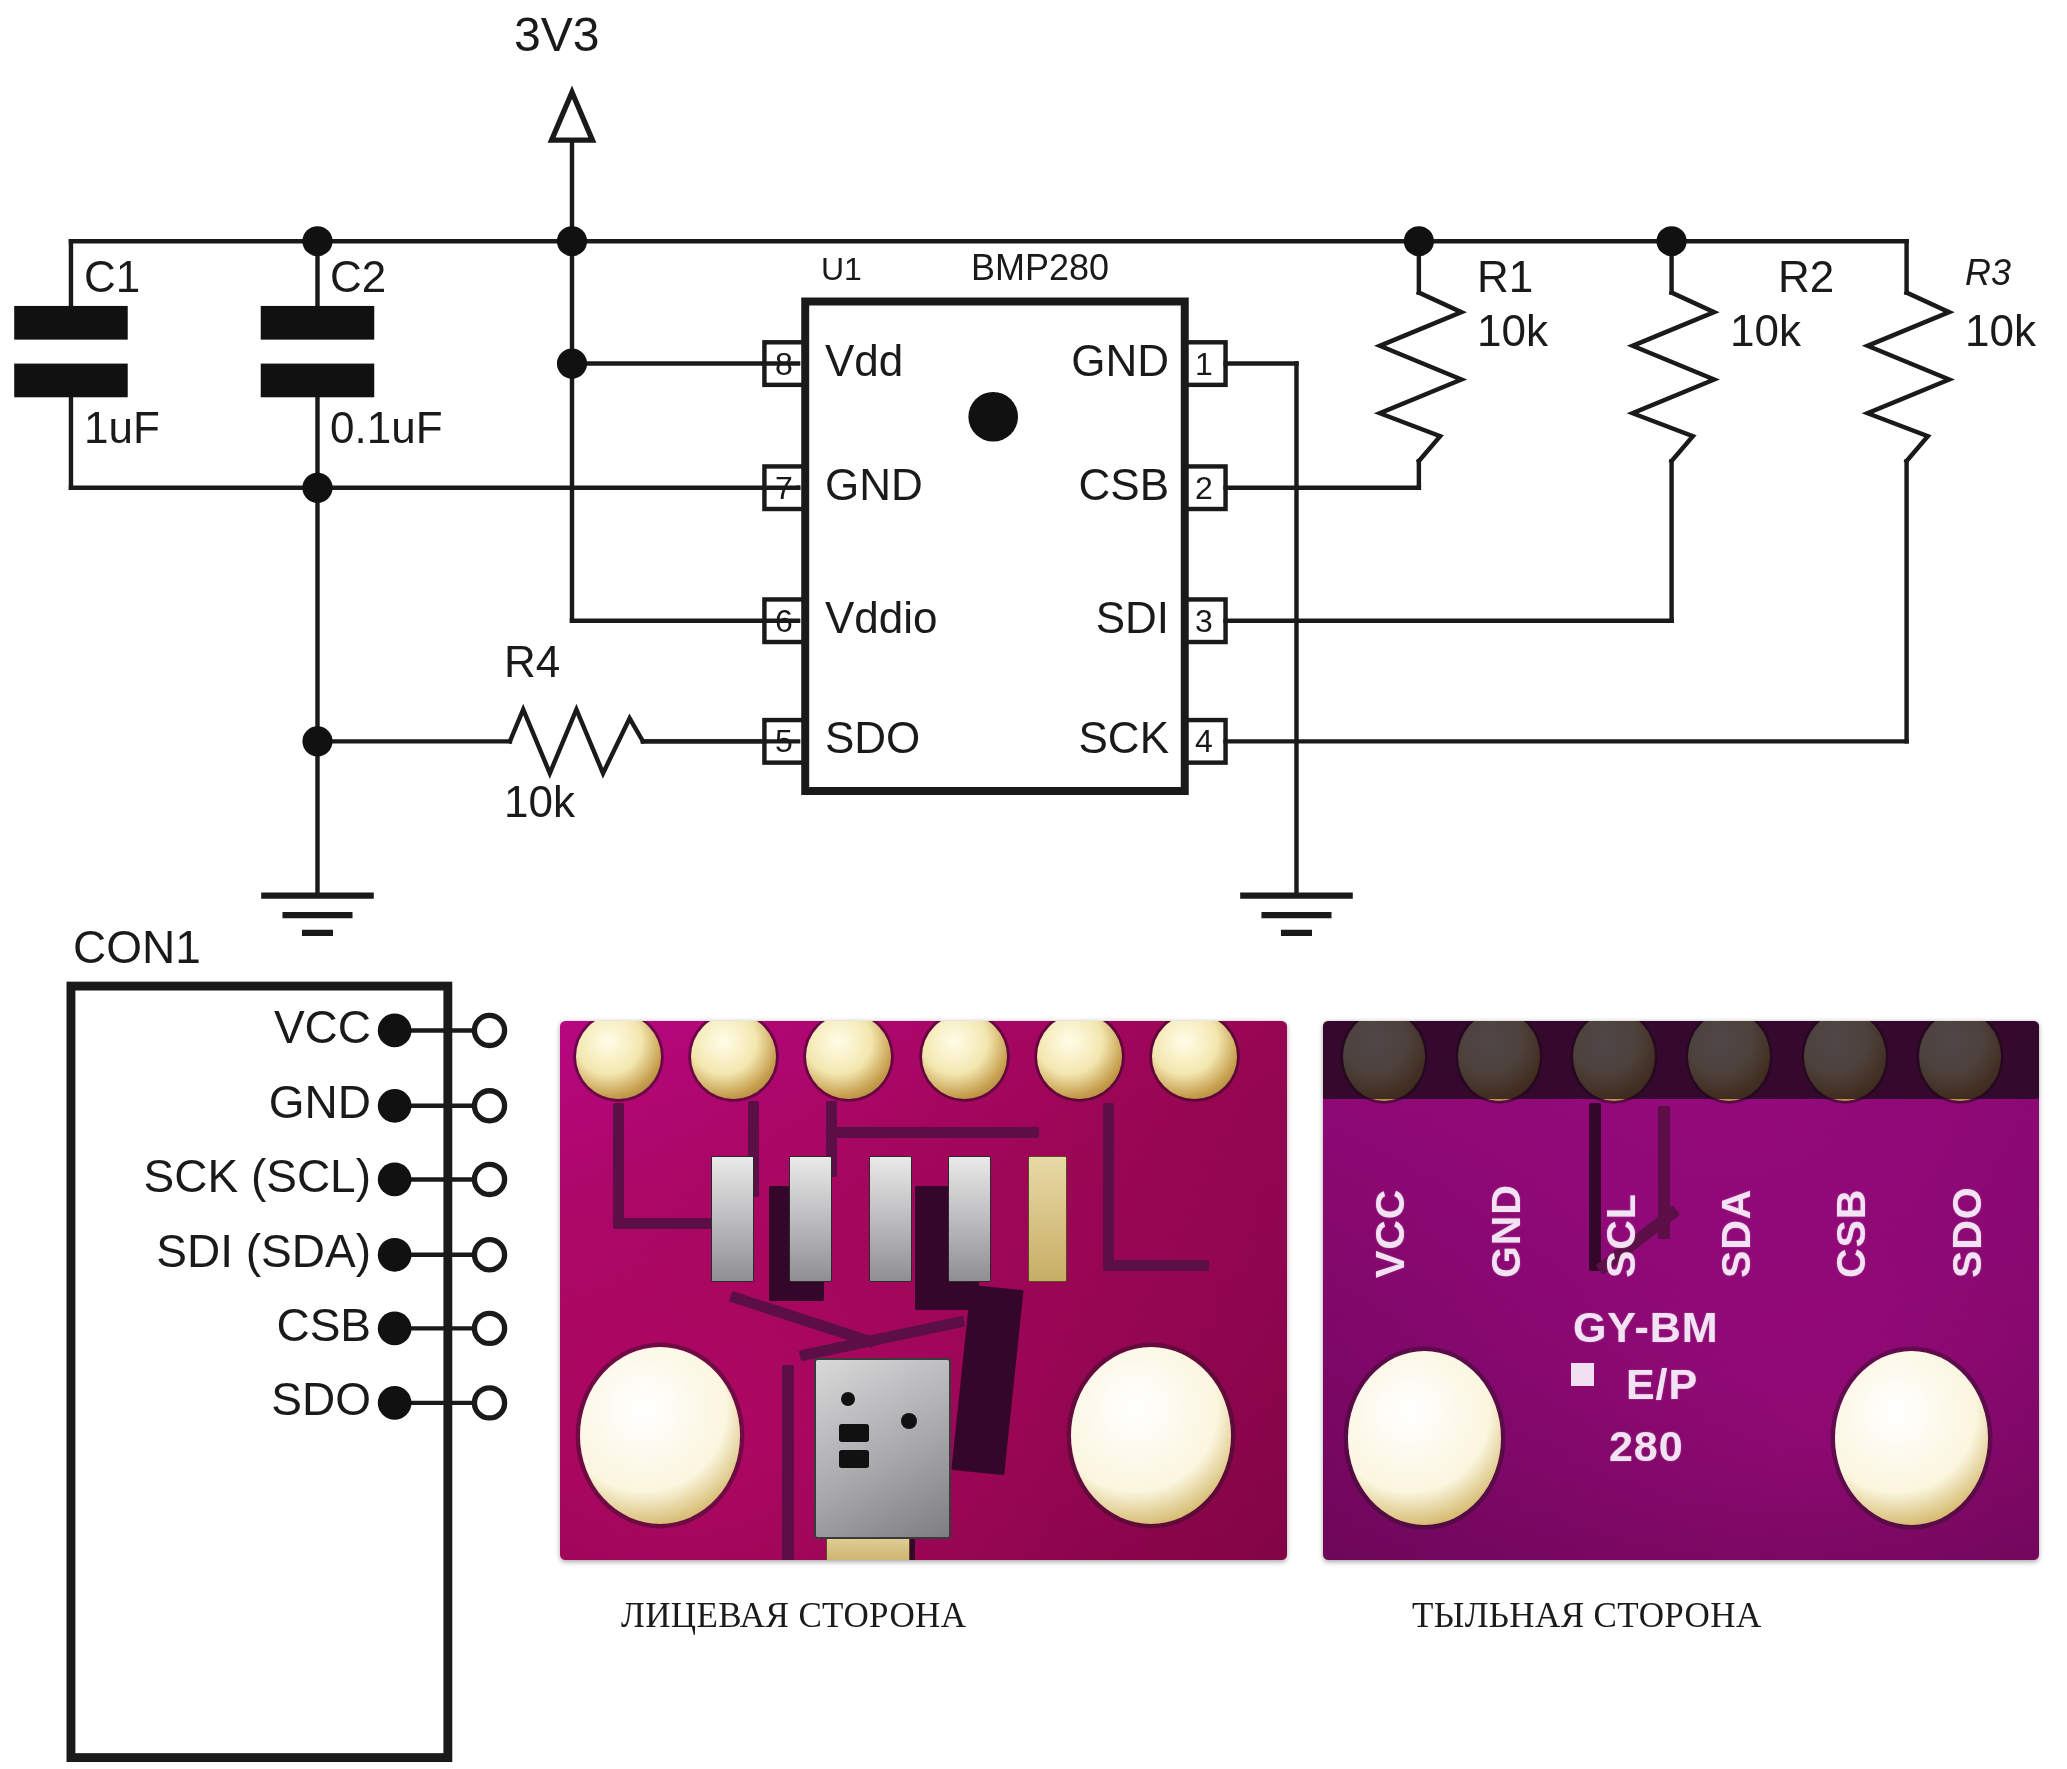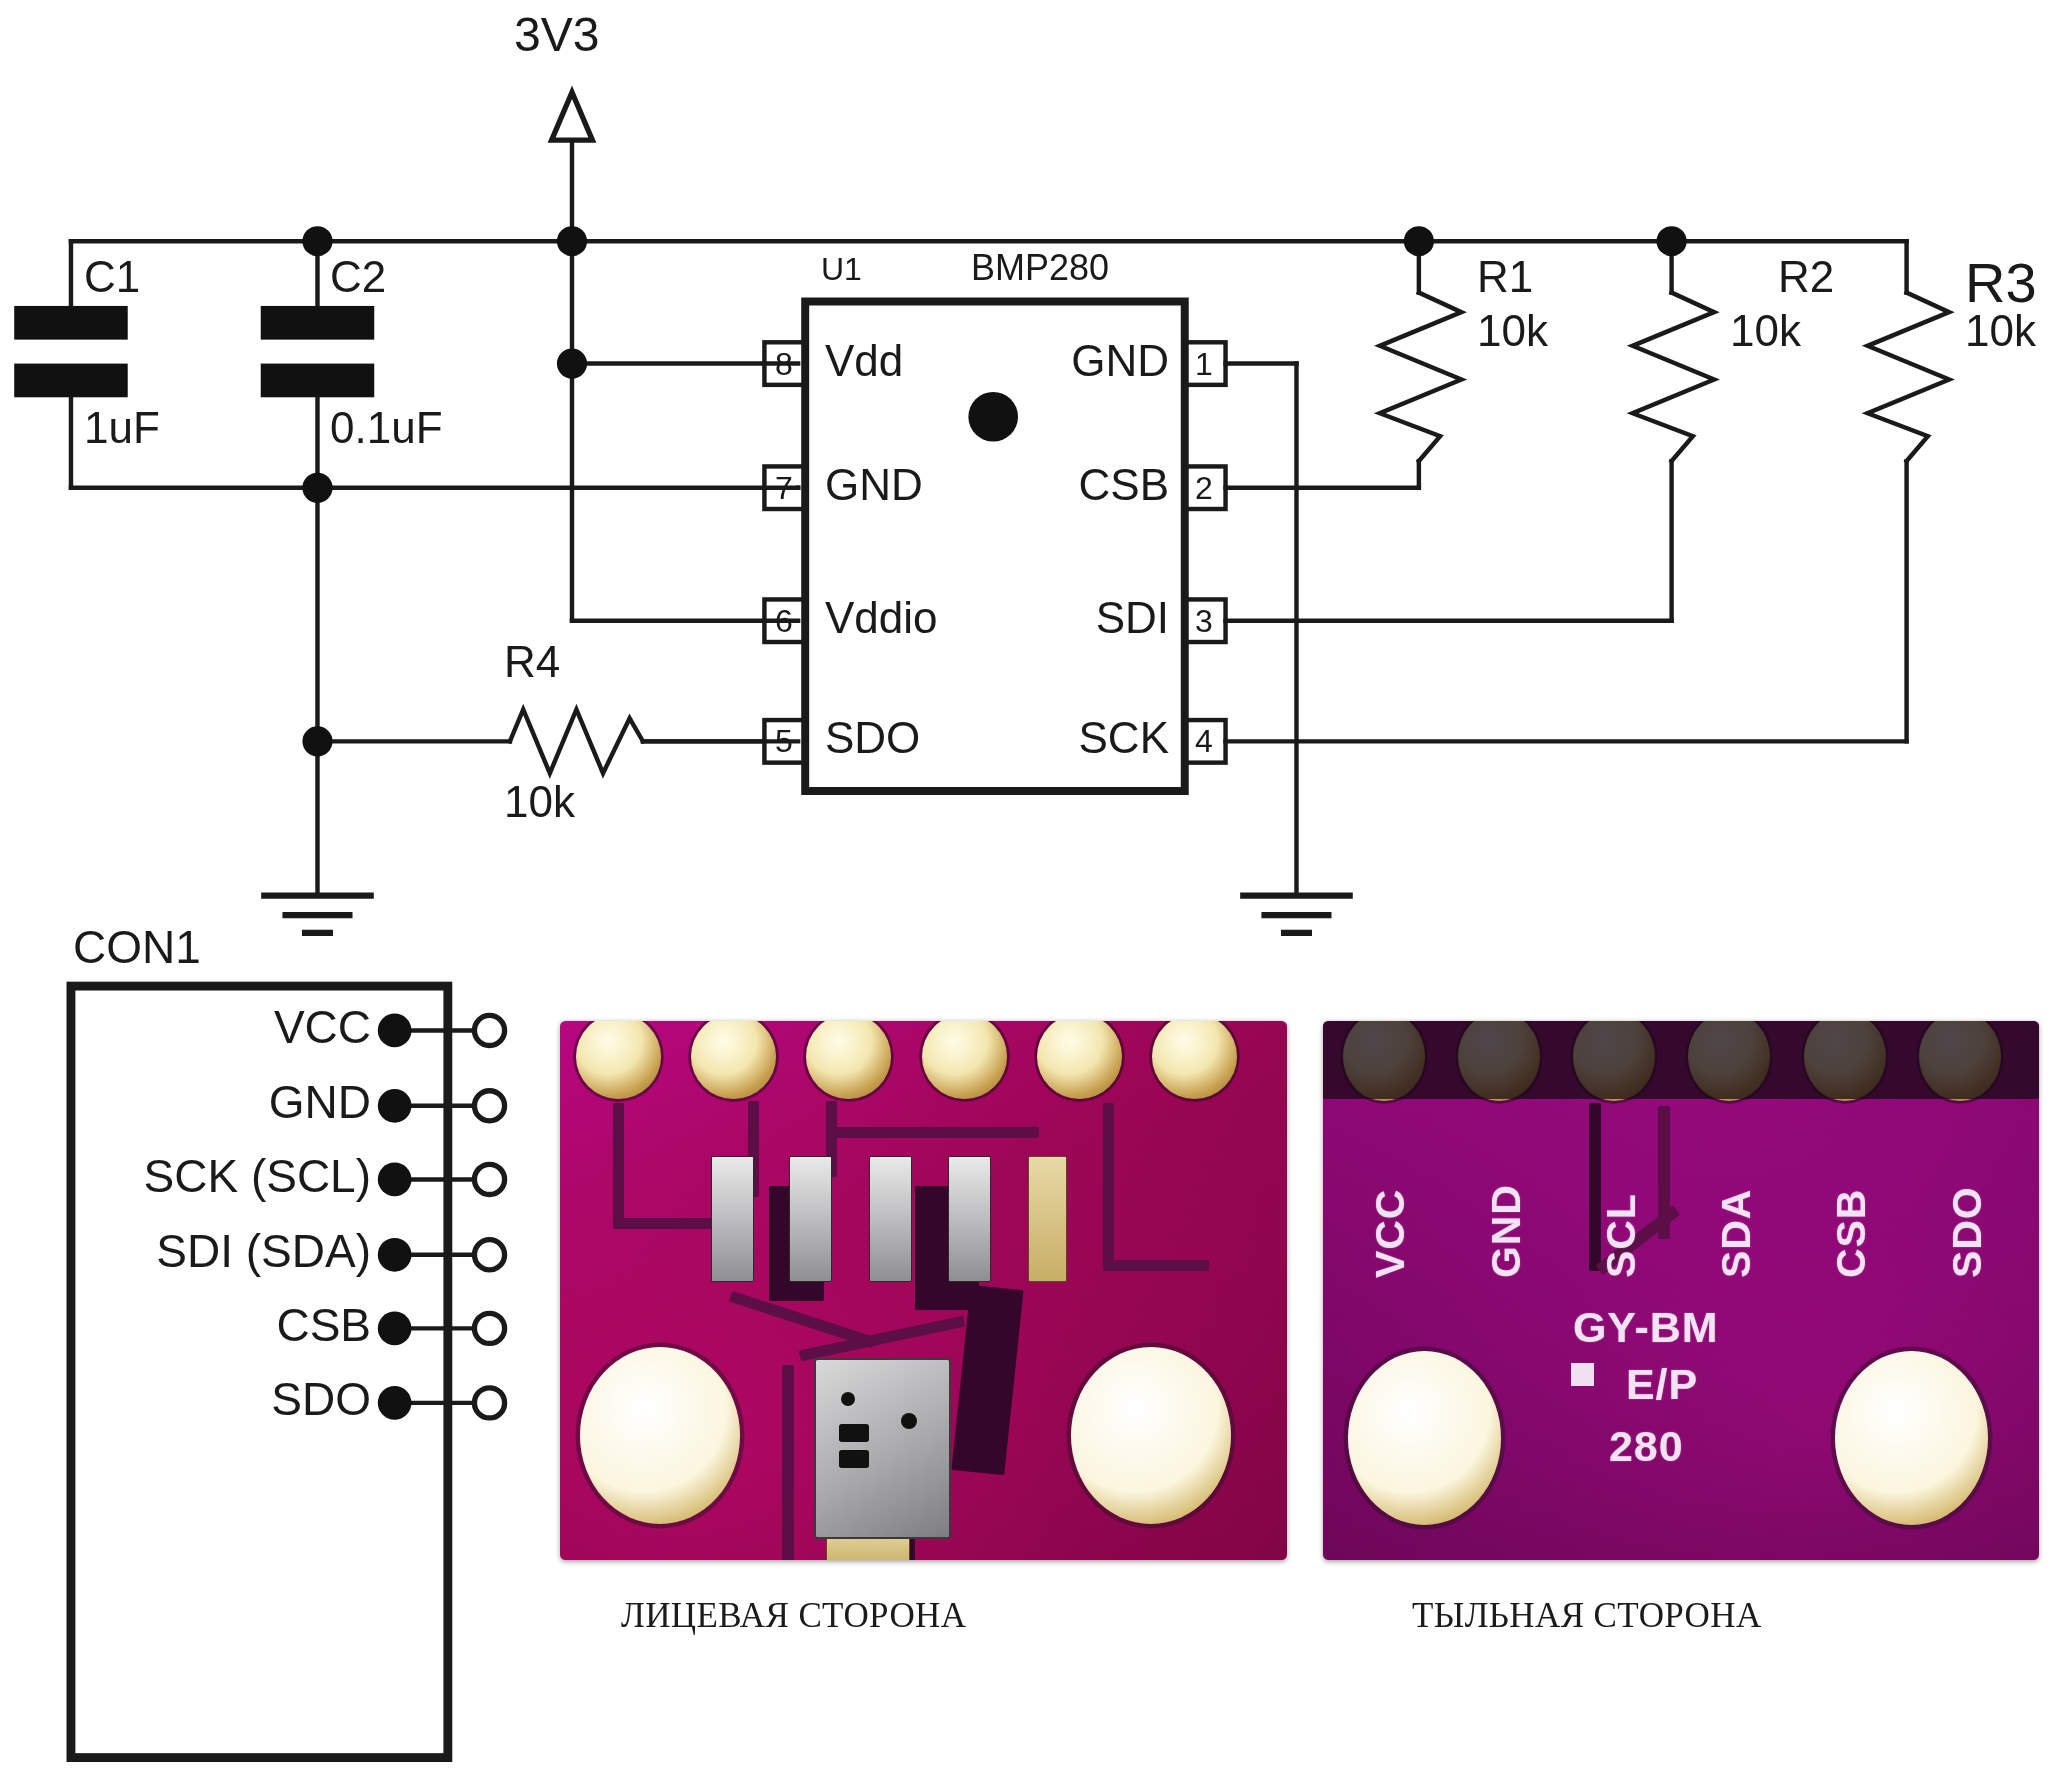--- a/index.html
+++ b/index.html
@@ -195,21 +195,21 @@
 
   <div class="lbl" style="left:1169px;top:339px;font-size:44px;transform:translateX(-100%);">GND</div>
   <div class="lbl" style="left:1169px;top:463px;font-size:44px;transform:translateX(-100%);">CSB</div>
   <div class="lbl" style="left:1169px;top:596px;font-size:44px;transform:translateX(-100%);">SDI</div>
   <div class="lbl" style="left:1169px;top:716px;font-size:44px;transform:translateX(-100%);">SCK</div>
 
   <div class="lbl" style="left:1477px;top:255px;font-size:44px;">R1</div>
   <div class="lbl" style="left:1477px;top:309px;font-size:44px;">10k</div>
   <div class="lbl" style="left:1730px;top:255px;font-size:44px;margin-left:48px;">R2</div>
   <div class="lbl" style="left:1730px;top:309px;font-size:44px;">10k</div>
-  <div class="lbl" style="left:1965px;top:255px;font-size:56px;">R3</div>
+  <div class="lbl" style="left:1965px;top:255px;font-size:36px;font-style:italic;">R3</div>
   <div class="lbl" style="left:1965px;top:309px;font-size:44px;">10k</div>
   <div class="lbl" style="left:504px;top:640px;font-size:44px;">R4</div>
   <div class="lbl" style="left:504px;top:780px;font-size:44px;">10k</div>
 
   <div class="lbl" style="left:73px;top:924px;font-size:46px;">CON1</div>
 
   <div class="lbl" style="left:371px;top:1004px;font-size:46px;transform:translateX(-100%);">VCC</div>
   <div class="lbl" style="left:371px;top:1079px;font-size:46px;transform:translateX(-100%);">GND</div>
   <div class="lbl" style="left:371px;top:1153px;font-size:46px;transform:translateX(-100%);">SCK (SCL)</div>
   <div class="lbl" style="left:371px;top:1228px;font-size:46px;transform:translateX(-100%);">SDI (SDA)</div>

